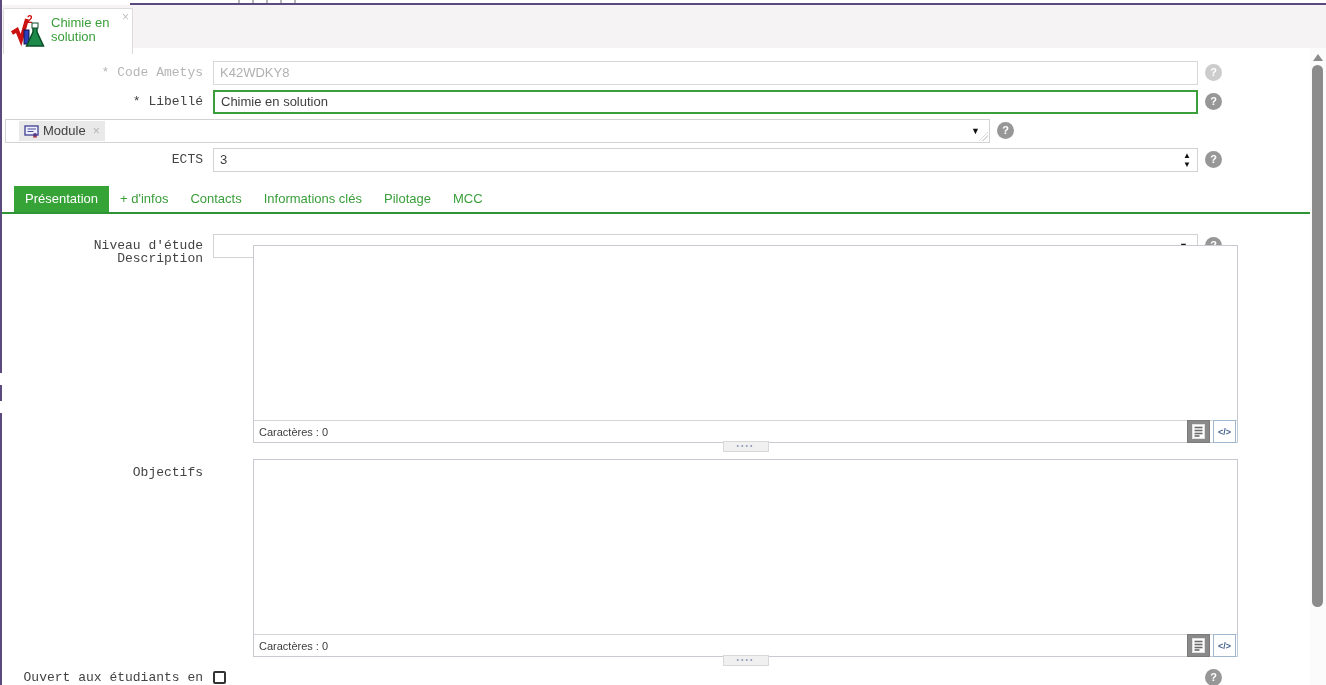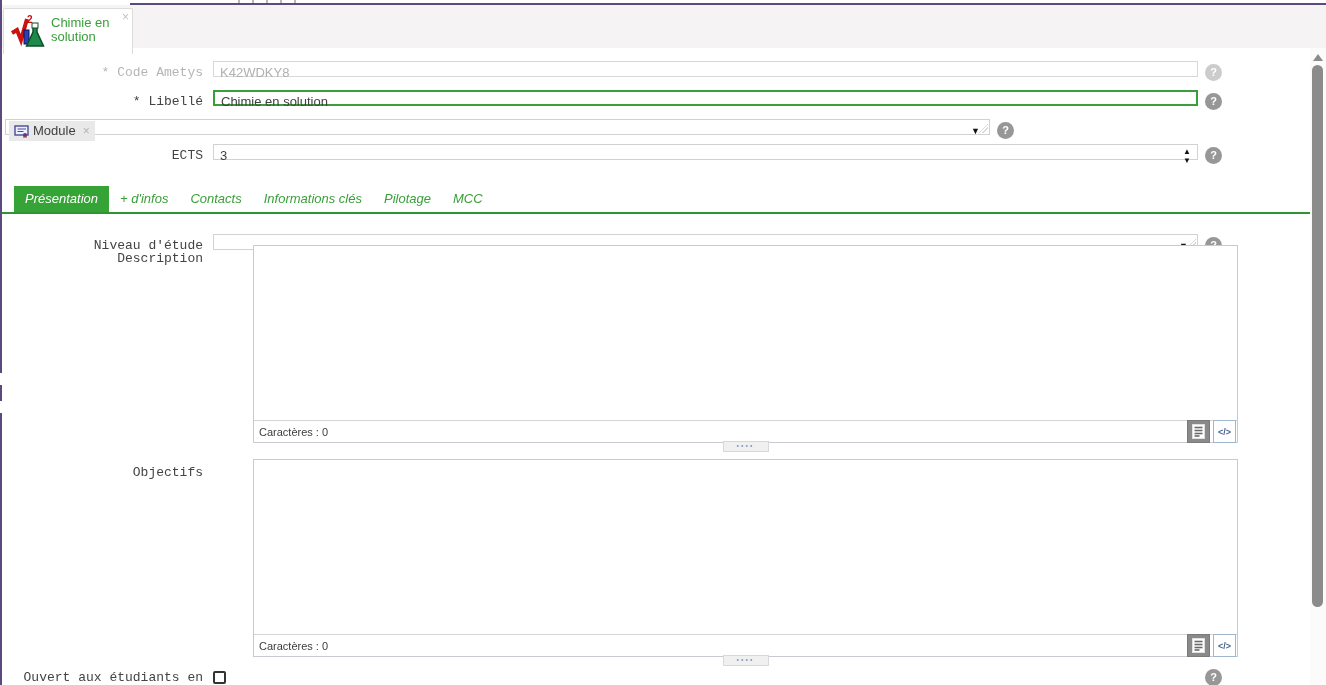--- a/index.html
+++ b/index.html
@@ -22,39 +22,39 @@
   .doc-tab-title { color:#3a9e3a; font-size:13px; line-height:14px; padding-top:3px; width:66px; }
   .doc-tab-close { position:absolute; right:3px; top:3px; color:#c2c2c2; font-size:12px; line-height:10px; cursor:pointer; }
   .flask-icon { width:38px; height:37px; flex:0 0 38px; margin-right:3px; }
   
   .content { position:absolute; left:0; top:48px; right:0; bottom:0; background:#fff; }
   .frow { display:flex; align-items:flex-start; margin-bottom:5px; }
   .flabel { width:208px; padding-right:5px; text-align:right; font-size:13px; color:#434343; line-height:24px; flex:0 0 208px;font-family:Liberation Mono, monospace; }
   .flabel.dim { color:#b5b5b5; }
   .flabel.top { line-height:16px; padding-top:6px; }
   .fwrap { width:985px; margin-left:5px; position:relative; flex:0 0 985px; }
-  .field { height:16px; width:100%; border:1px solid #d2d2d2; background:#fff; font-size:13px; color:#404040;
+  .field { height:24px; width:100%; border:1px solid #d2d2d2; background:#fff; font-size:13px; color:#404040;
     line-height:22px; padding:0 22px 0 6px; position:relative; }
   .field.disabled { color:#b0b0b0; border-color:#d8d8d8; }
   .field.focusgreen { border:2px solid #3a9e3a; line-height:20px; }
   .dd-arrow { position:absolute; right:9px; top:7px; font-size:9px; color:#101010; line-height:9px; }
   .corner-grip { position:absolute; right:1px; bottom:1px; width:11px; height:11px; opacity:.8;
     background:linear-gradient(135deg,transparent 55%,#cfcfcf 55%,#cfcfcf 62%,transparent 62%,transparent 72%,#cfcfcf 72%,#cfcfcf 79%,transparent 79%); }
   .spinner { position:absolute; right:6px; top:2px; display:flex; flex-direction:column; align-items:center; }
   .spinner span { font-size:8px; line-height:9px; color:#101010; cursor:pointer; }
   .help { width:17px; height:17px; border-radius:50%; background:#979797; color:#fff; font-size:11px; font-weight:bold;
     text-align:center; line-height:17px; margin-left:7px; margin-top:3px; flex:0 0 17px; }
   .help.dim { background:#cccccc; }
   .chip { display:inline-flex; align-items:center; height:20px; margin-top:1px; background:#e9e9e9; padding:0 5px; font-size:13px; color:#404040; }
   .chip svg { margin-right:4px; }
   .chip-x { color:#b4b4b4; font-size:12px; margin-left:7px; cursor:pointer; }
   
   .navtabs { position:absolute; left:2px; top:138px; right:16px; height:28px; border-bottom:2px solid #2f9434;
     display:flex; align-items:stretch; padding-left:12px; }
-  .navtab { font-size:13px; color:#3a9e3a; padding:0 11px; line-height:26px; cursor:pointer; white-space:nowrap;font-style:italic; }
+  .navtab { font-size:13px; color:#3a9e3a; padding:0 11px; line-height:26px; cursor:pointer; white-space:nowrap; }
   .navtab.active { background:#36a336; color:#fff; }
   
   .abs { position:absolute; left:0; }
   .editor { width:985px; border:1px solid #c7cad1; background:#fff; position:relative;margin-left:40px; }
   .editor-body { height:174px; background:#fff; }
   .editor-status { height:22px; border-top:1px solid #d5d5d5; display:flex; align-items:center; padding-left:5px; position:relative; }
   .charcount { font-size:11px; color:#3c3c3c; }
   .ed-buttons { position:absolute; right:1px; top:-1px; display:flex; }
   .ed-btn { width:23px; height:23px; border:1px solid #9a9a9a; background:#fff; margin-left:3px; display:flex; align-items:center; justify-content:center; cursor:pointer; }
   .ed-btn.activebtn { background:#8a8a8a; border-color:#7a7a7a; }
@@ -109,21 +109,21 @@
     <div class="frow">
       <div class="flabel">* Libellé</div>
       <div class="fwrap">
         <div class="field focusgreen">Chimie en solution</div>
       </div>
       <div class="help">?</div>
     </div>
 
     <div class="frow">
       <div class="fwrap">
-        <div class="field" style="padding-left:3px;">
+        <div class="field" style="padding-left:13px;">
           <span class="chip">
             <svg width="15" height="13" viewBox="0 0 15 13">
               <rect x="1" y="1" width="13" height="9" fill="#eef0ff" stroke="#4a4a9a" stroke-width="1.4"></rect>
               <line x1="3.5" y1="4" x2="12" y2="4" stroke="#4a4a9a" stroke-width="1"></line>
               <line x1="3.5" y1="6.5" x2="9.5" y2="6.5" stroke="#4a4a9a" stroke-width="1"></line>
               <circle cx="11" cy="10" r="2" fill="#5a3a8a"></circle>
               <path d="M10 11 L10 13 M12 11 L12 13" stroke="#b02020" stroke-width="1"></path>
             </svg>
             <span>Module</span>
             <span class="chip-x">×</span>

